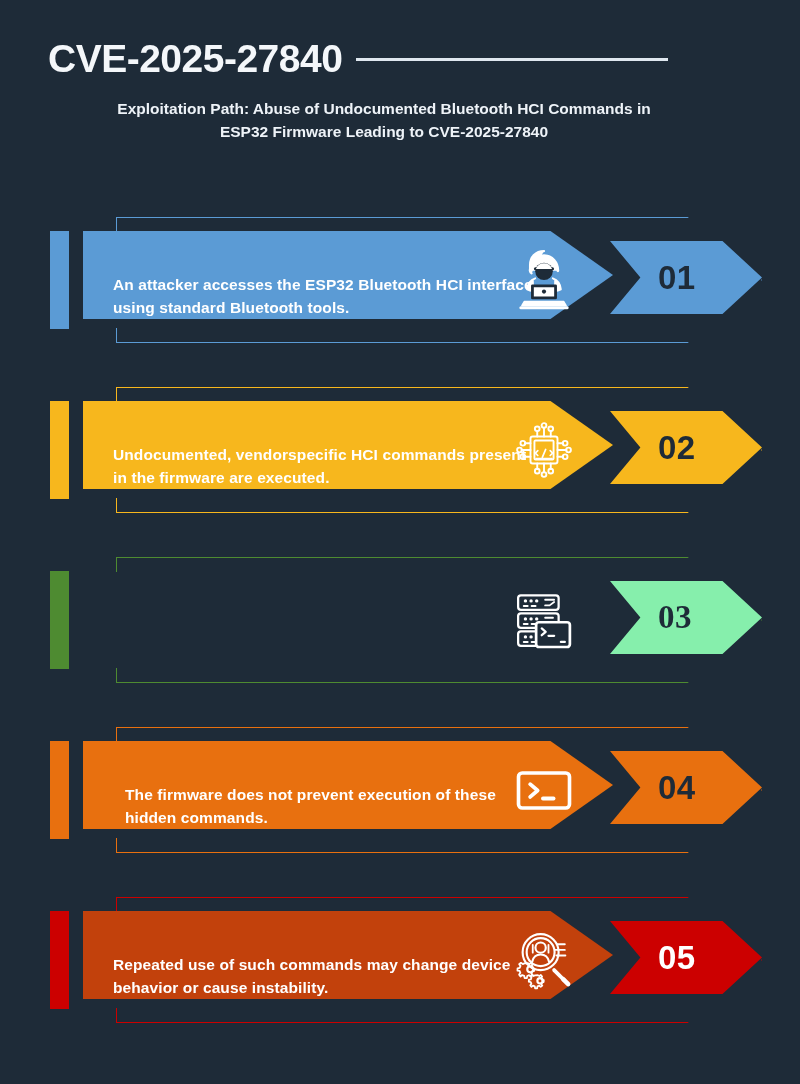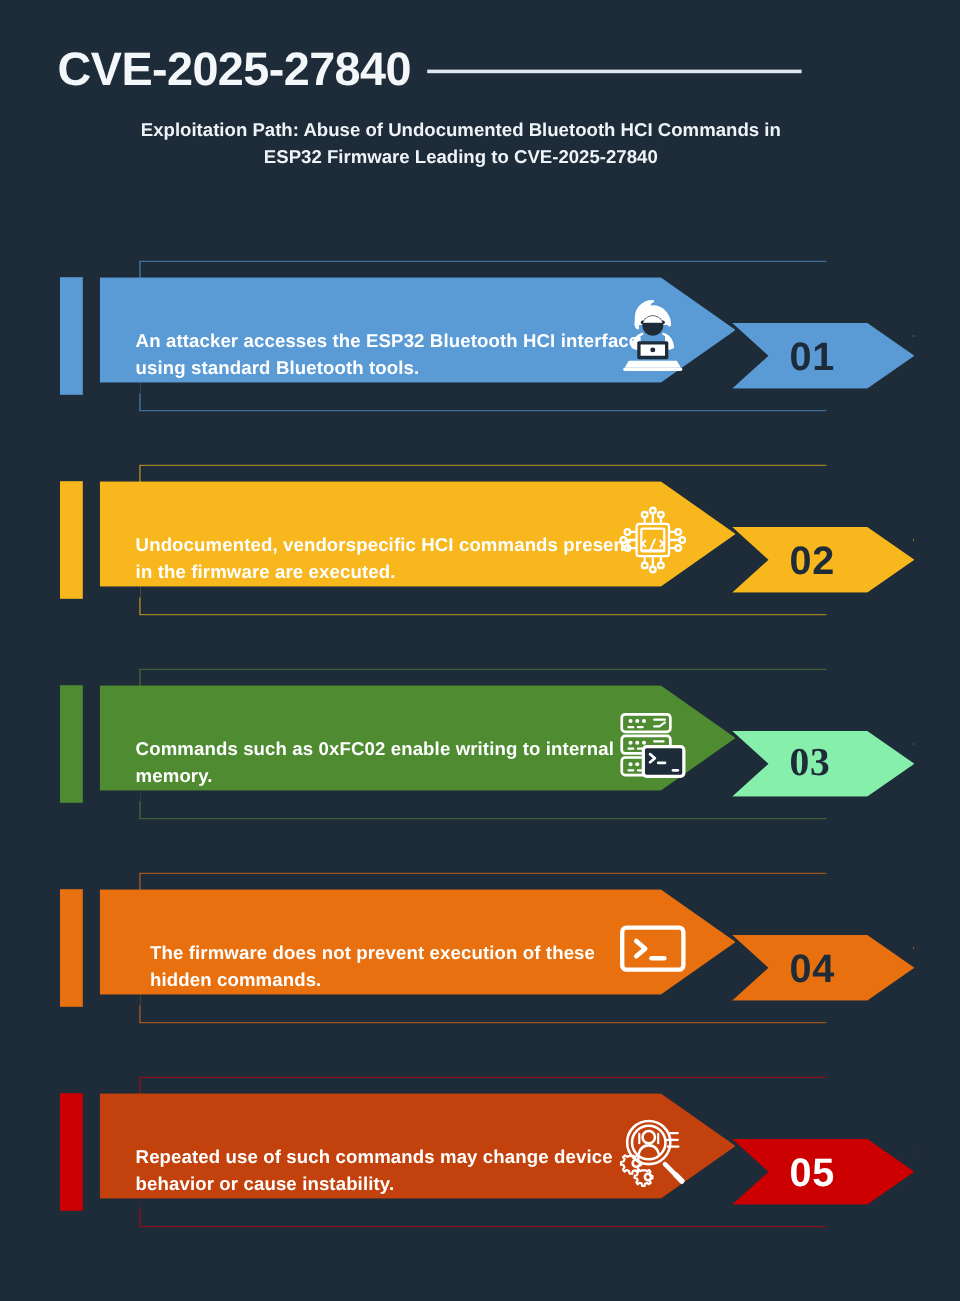--- a/index.html
+++ b/index.html
@@ -143,25 +143,24 @@
   }
 
   .icon-slot svg { display: block; }
 
   
   .num-chevron {
     position: absolute;
     left: 610px;
     top: 24px;
     width: 152px;
-    height: 55px;
+    height: 73px;
     clip-path: polygon(0% 0%, 74% 0%, 100% 50%, 74% 100%, 0% 100%, 20% 50%);
     display: flex;
     align-items: center;
-    margin-top: 28px;
   }
 
   .num-label {
     font-size: 33px;
     font-weight: bold;
     color: #1e2b38;
     padding-left: 48px;
     line-height: 1;
     letter-spacing: 0.5px;
   }
@@ -239,23 +238,20 @@
       </svg>
     </div>
     <div class="num-chevron" style="background: rgb(247, 183, 29);">
       <div class="num-label" style="color: rgb(30, 43, 56);">02</div>
     </div>
   </div>
 
   <div class="step">
     <div class="outline" style="border-color: rgb(78, 139, 49);"></div>
     <div class="accent-bar" style="background: rgb(78, 139, 49);"></div>
-    <div class="text-chevron" style="background: rgb(78, 139, 49);">
-      <div class="step-text" style="color: rgb(255, 255, 255);">Commands such as 0xFC02 enable writing to internal memory.</div>
-    </div>
     <div class="icon-slot">
       <svg width="72" height="72" viewBox="0 0 64 64" fill="none" stroke="#ffffff" stroke-width="2" stroke-linecap="round" stroke-linejoin="round">
         <rect x="9" y="10" width="36" height="13" rx="2.5"></rect>
         <circle cx="15.5" cy="15" r="1.5" fill="#ffffff" stroke="none"></circle>
         <circle cx="20.5" cy="15" r="1.5" fill="#ffffff" stroke="none"></circle>
         <circle cx="25.5" cy="15" r="1.5" fill="#ffffff" stroke="none"></circle>
         <path d="M14 19.5h3.5M21 19.5h3.5" stroke-width="1.7"></path>
         <path d="M33 14h8M33 19h4l4-3" stroke-width="1.6"></path>
         <rect x="9" y="26" width="36" height="13" rx="2.5"></rect>
         <circle cx="15.5" cy="31" r="1.5" fill="#ffffff" stroke="none"></circle>

